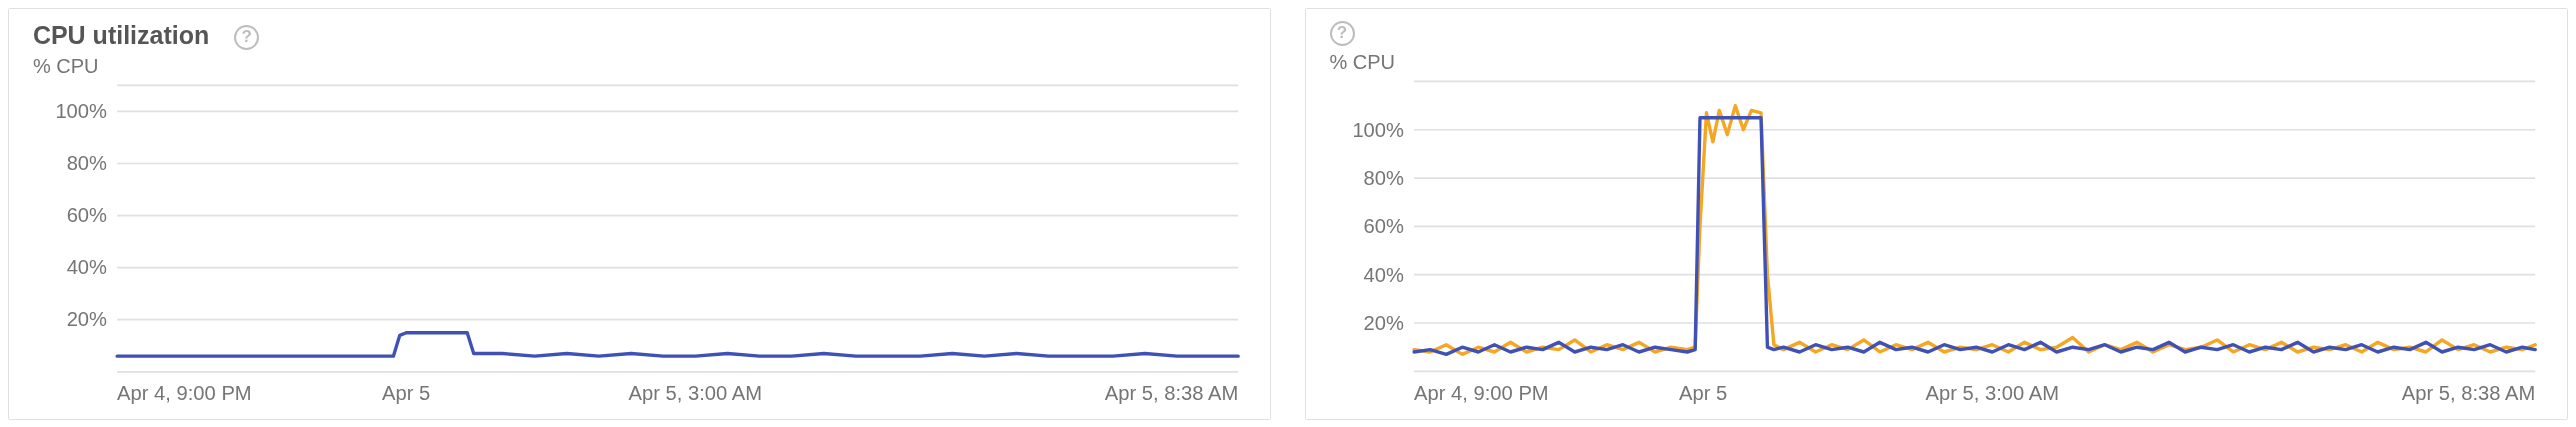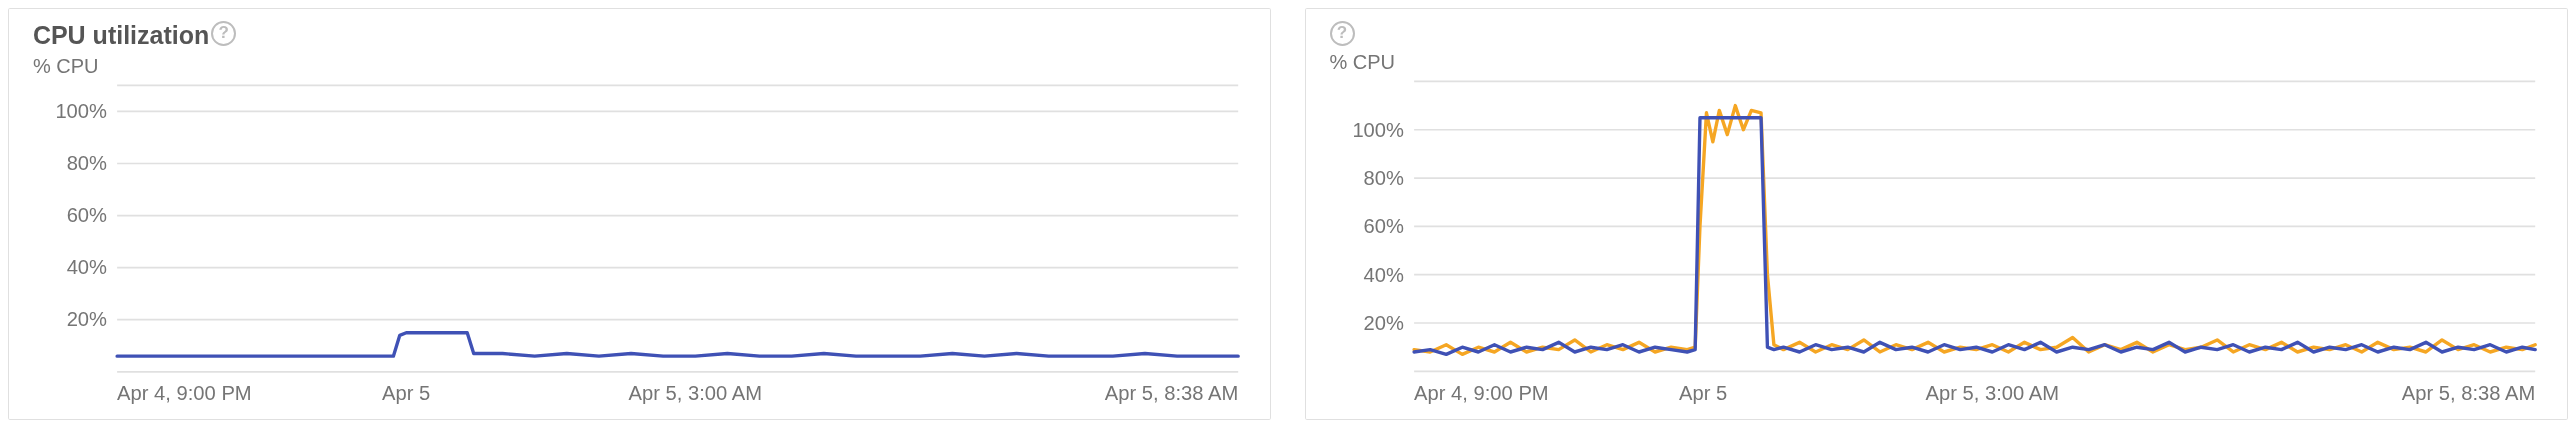--- a/index.html
+++ b/index.html
@@ -23,22 +23,22 @@
     border: 1.7px solid #e0e0e0;
     border-radius: 1.7px;
     background: #fff;
     display: flex;
     flex-direction: column;
     padding: 11.8px 0 8.4px 0;
     box-sizing: border-box;
   }
   .card-header {
     display: flex;
-    align-items: flex-start;
-    gap: 2px;
+    align-items: flex-end;
+    gap: 25px;
     padding: 0 23.5px 5px 23.5px;
   }
   .card-title {
     font-size: 25px;
     font-weight: 600;
     color: #555;
   }
   .help {
     width: 25px;
     height: 25px;

